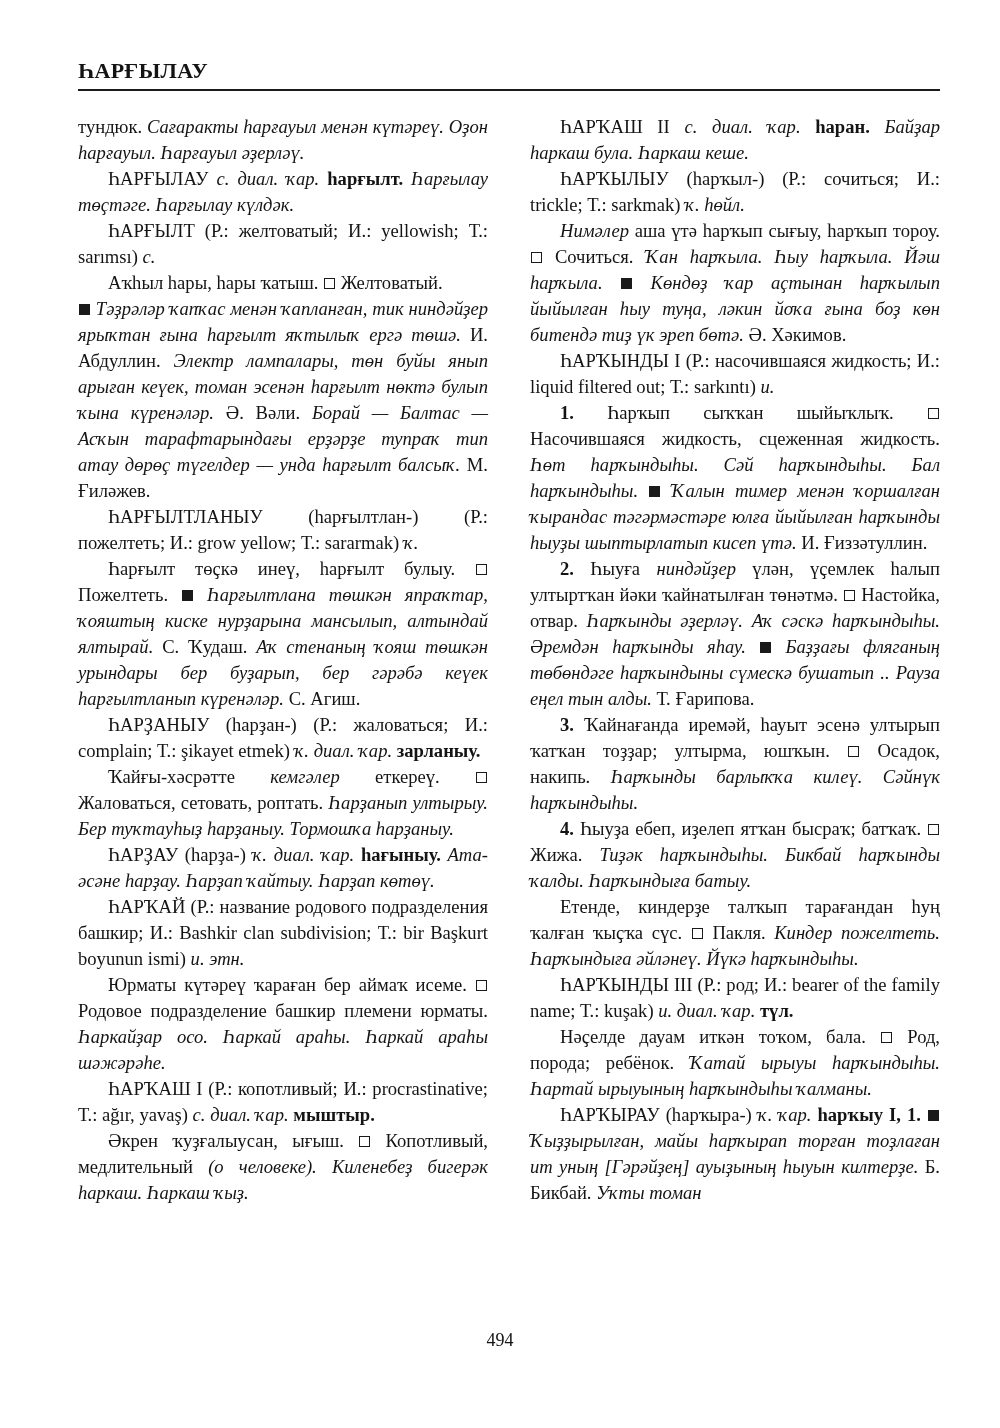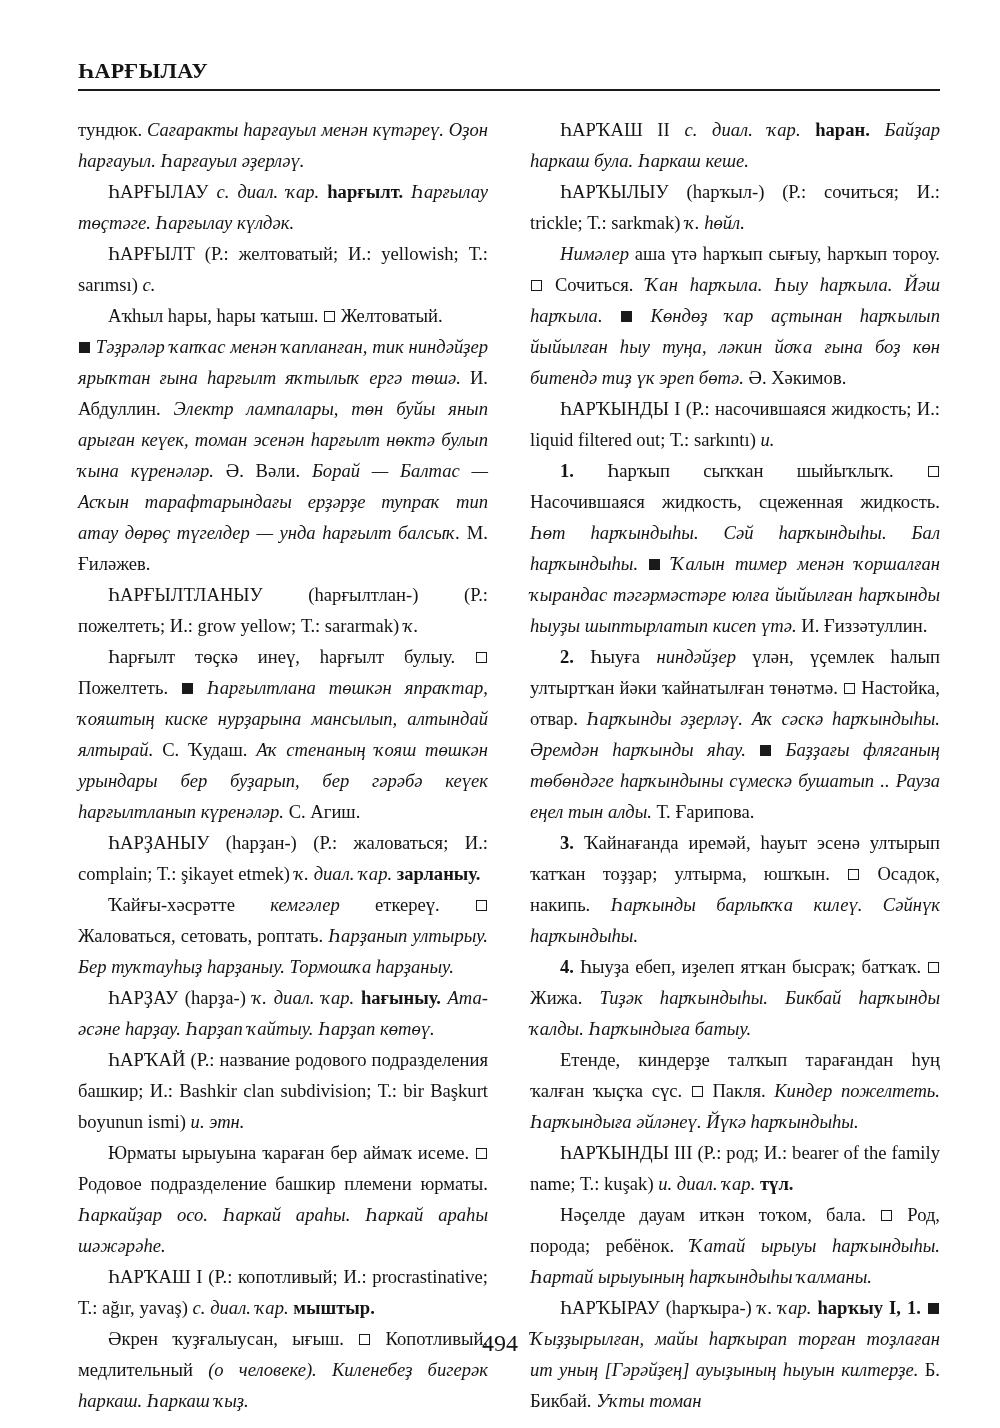--- a/index.html
+++ b/index.html
@@ -1,55 +1,55 @@
 <!DOCTYPE html>
 <html><head>
 <meta charset="utf-8">
 <style>
   html, body { margin: 0; padding: 0; background: #ffffff; }
   body { width: 1000px; height: 1428px; position: relative; overflow: hidden;
          font-family: "Liberation Serif", "DejaVu Serif", serif; color: #141414; }
   .running-head { position: absolute; left: 78px; top: 58px; font-family: "Liberation Serif", serif;
                   font-weight: bold; font-size: 22px; letter-spacing: 0.3px; }
   .head-rule { position: absolute; left: 78px; top: 89px; width: 862px; height: 2px; background: #1a1a1a; }
-  .col { position: absolute; top: 114px; width: 410px; font-size: 18.6px; line-height: 31px;
+  .col { position: absolute; top: 114px; width: 410px; font-size: 18.6px; line-height: 26px;
          text-align: justify; hyphens: manual; }
   .col.left { left: 78px; }
   .col.right { left: 530px; }
   .para { margin: 0; text-indent: 30px; }
   .para.noindent { text-indent: 0; }
   .hw { font-weight: normal; }
   .b { font-weight: bold; }
   .i { font-style: italic; }
   .box-empty { display: inline-block; width: 11px; height: 11px; border: 1.2px solid #1a1a1a;
                vertical-align: 0px; margin: 0 1px; box-sizing: border-box; }
   .box-filled { display: inline-block; width: 11px; height: 11px; background: #1a1a1a;
                 vertical-align: 0px; margin: 0 1px; }
   .page-number { position: absolute; left: 0; width: 1000px; top: 1330px; text-align: center;
-                 font-size: 24px; }
+                 font-size: 18px; }
 </style>
 </head>
 <body>
 
 <div class="running-head">ҺАРҒЫЛАУ</div>
 <div class="head-rule"></div>
 
 <div class="col left">
     <p class="para noindent"><span class="">тундюк. </span><span class="i">Сағаракты һарғауыл менән күтәреү. Оҙон һарғауыл. Һарғауыл әҙерләү.</span></p>
     <p class="para"><span class="hw">ҺАРҒЫЛАУ</span><span class="i"> с. диал. ҡар. </span><span class="b">һарғылт.</span><span class="i"> Һарғылау төҫтәге. Һарғылау күлдәк.</span></p>
     <p class="para"><span class="hw">ҺАРҒЫЛТ</span><span class=""> (Р.: желтоватый; И.: yellowish; Т.: sarımsı) </span><span class="i">с.</span></p>
     <p class="para"><span class="">Аҡһыл һары, һары ҡатыш. </span><span class="box-empty"></span><span class=""> Желтоватый.</span></p>
     <p class="para noindent"><span class="box-filled"></span><span class="i"> Тәҙрәләр ҡапҡас менән ҡапланған, тик ниндәйҙер ярыҡтан ғына һарғылт яҡтылыҡ ергә төшә.</span><span class=""> И. Абдуллин. </span><span class="i">Электр лампалары, төн буйы янып арыған кеүек, томан эсенән һарғылт нөктә булып ҡына күренәләр.</span><span class=""> Ә. Вәли. </span><span class="i">Борай — Балтас — Асҡын тарафтарындағы ерҙәрҙе тупраҡ тип атау дөрөҫ түгелдер — унда һарғылт балсыҡ.</span><span class=""> М. Ғиләжев.</span></p>
     <p class="para"><span class="hw">ҺАРҒЫЛТЛАНЫУ (һарғылтлан-)</span><span class=""> (Р.: пожелтеть; И.: grow yellow; Т.: sararmak) </span><span class="i">ҡ.</span></p>
     <p class="para"><span class="">Һарғылт төҫкә инеү, һарғылт булыу. </span><span class="box-empty"></span><span class=""> Пожелтеть. </span><span class="box-filled"></span><span class="i"> Һарғылтлана төшкән япраҡтар, ҡояштың киске нурҙарына мансылып, алтындай ялтырай.</span><span class=""> С. Ҡудаш. </span><span class="i">Аҡ стенаның ҡояш төшкән урындары бер буҙарып, бер гәрәбә кеүек һарғылтланып күренәләр.</span><span class=""> С. Агиш.</span></p>
     <p class="para"><span class="hw">ҺАРҘАНЫУ (һарҙан-)</span><span class=""> (Р.: жаловаться; И.: complain; Т.: şikayet etmek) </span><span class="i">ҡ. диал. ҡар. </span><span class="b">зарланыу.</span></p>
     <p class="para"><span class="">Ҡайғы-хәсрәтте </span><span class="i">кемгәлер</span><span class=""> еткереү. </span><span class="box-empty"></span><span class=""> Жаловаться, сетовать, роптать. </span><span class="i">Һарҙанып ултырыу. Бер туҡтауһыҙ һарҙаныу. Тормошҡа һарҙаныу.</span></p>
     <p class="para"><span class="hw">ҺАРҘАУ (һарҙа-)</span><span class="i"> ҡ. диал. ҡар. </span><span class="b">һағыныу.</span><span class="i"> Ата-әсәне һарҙау. Һарҙап ҡайтыу. Һарҙап көтөү.</span></p>
     <p class="para"><span class="hw">ҺАРҠАЙ</span><span class=""> (Р.: название родового подразделения башкир; И.: Bashkir clan subdivision; Т.: bir Başkurt boyunun ismi) </span><span class="i">и. этн.</span></p>
-    <p class="para"><span class="">Юрматы ырыуына ҡараған бер аймаҡ исеме. </span><span class="box-empty"></span><span class=""> Родовое подразделение башкир племени юрматы. </span><span class="i">Һаркайҙар осо. Һаркай араһы. Һаркай араһы шәжәрәһе.</span></p>
+    <p class="para"><span class="">Юрматы күтәреү ҡараған бер аймаҡ исеме. </span><span class="box-empty"></span><span class=""> Родовое подразделение башкир племени юрматы. </span><span class="i">Һаркайҙар осо. Һаркай араһы. Һаркай араһы шәжәрәһе.</span></p>
     <p class="para"><span class="hw">ҺАРҠАШ I</span><span class=""> (Р.: копотливый; И.: procrastinative; Т.: ağır, yavaş) </span><span class="i">с. диал. ҡар. </span><span class="b">мыштыр.</span></p>
     <p class="para"><span class="">Әкрен ҡуҙғалыусан, ығыш. </span><span class="box-empty"></span><span class=""> Копотливый, медлительный </span><span class="i">(о человеке). Киленебеҙ бигерәк һаркаш. Һаркаш ҡыҙ.</span></p>
   </div>
 <div class="col right">
     <p class="para"><span class="hw">ҺАРҠАШ II</span><span class="i"> с. диал. ҡар. </span><span class="b">һаран.</span><span class="i"> Байҙар һаркаш була. Һаркаш кеше.</span></p>
     <p class="para"><span class="hw">ҺАРҠЫЛЫУ (һарҡыл-)</span><span class=""> (Р.: сочиться; И.: trickle; Т.: sarkmak) </span><span class="i">ҡ. һөйл.</span></p>
     <p class="para"><span class="i">Нимәлер</span><span class=""> аша үтә һарҡып сығыу, һарҡып тороу. </span><span class="box-empty"></span><span class=""> Сочиться. </span><span class="i">Ҡан һарҡыла. Һыу һарҡыла. Йәш һарҡыла. </span><span class="box-filled"></span><span class="i"> Көндөҙ ҡар аҫтынан һарҡылып йыйылған һыу туңа, ләкин йоҡа ғына боҙ көн битендә тиҙ үк эреп бөтә.</span><span class=""> Ә. Хәкимов.</span></p>
     <p class="para"><span class="hw">ҺАРҠЫНДЫ I</span><span class=""> (Р.: насочившаяся жидкость; И.: liquid filtered out; Т.: sarkıntı) </span><span class="i">и.</span></p>
     <p class="para"><span class="b">1.</span><span class=""> Һарҡып сыҡҡан шыйыҡлыҡ. </span><span class="box-empty"></span><span class=""> Насочившаяся жидкость, сцеженная жидкость. </span><span class="i">Һөт һарҡындыһы. Сәй һарҡындыһы. Бал һарҡындыһы. </span><span class="box-filled"></span><span class="i"> Ҡалын тимер менән ҡоршалған ҡырандас тәгәрмәстәре юлға йыйылған һарҡынды һыуҙы шыптырлатып кисеп үтә.</span><span class=""> И. Ғиззәтуллин.</span></p>
     <p class="para"><span class="b">2.</span><span class=""> Һыуға </span><span class="i">ниндәйҙер</span><span class=""> үлән, үҫемлек һалып ултыртҡан йәки ҡайнатылған төнәтмә. </span><span class="box-empty"></span><span class=""> Настойка, отвар. </span><span class="i">Һарҡынды әҙерләү. Аҡ сәскә һарҡындыһы. Әремдән һарҡынды яһау. </span><span class="box-filled"></span><span class="i"> Баҙҙағы фляганың төбөндәге һарҡындыны сүмескә бушатып .. Рауза еңел тын алды.</span><span class=""> Т. Ғарипова.</span></p>

